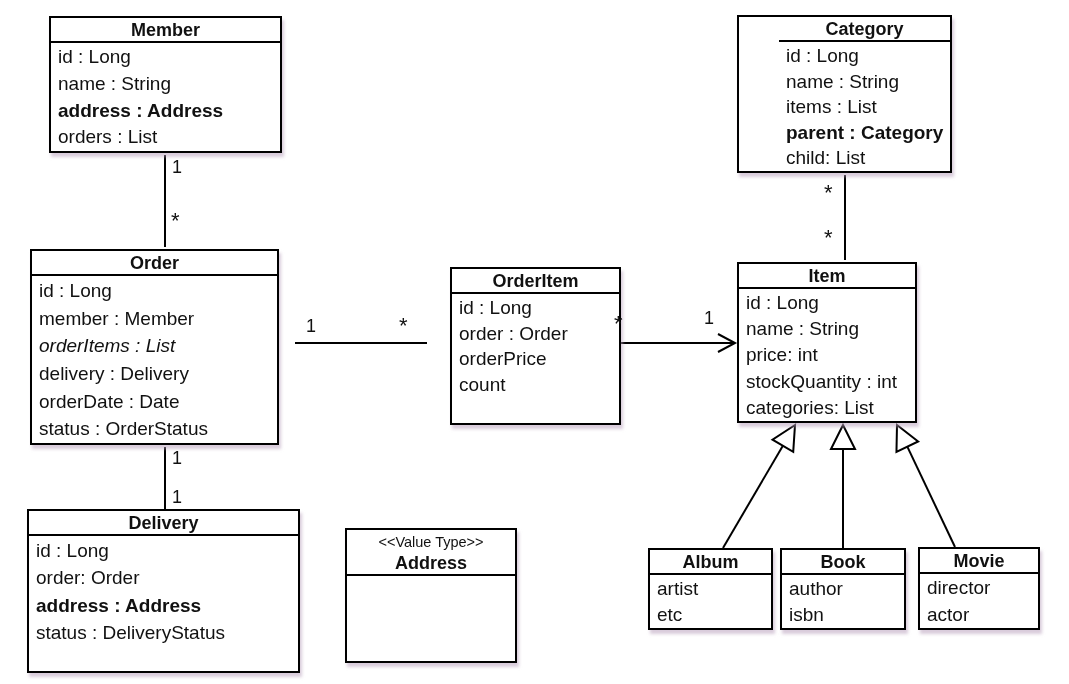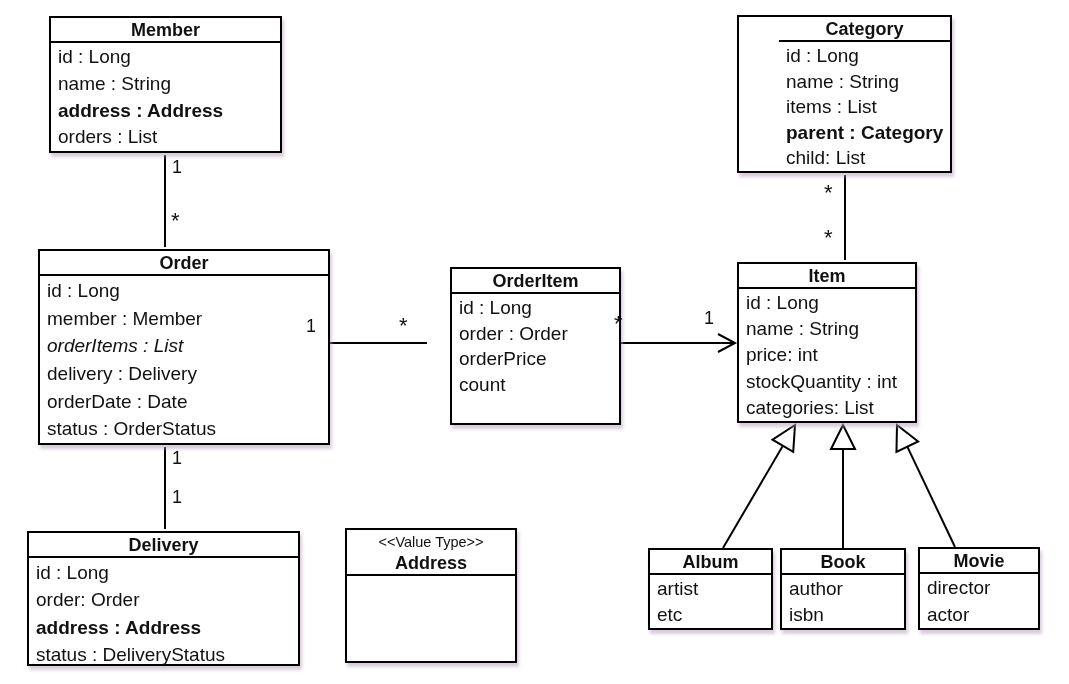--- a/index.html
+++ b/index.html
@@ -75,21 +75,21 @@
   <div id="box-layer">
       <div class="uml-class" style="left: 49px; top: 16px; width: 233px; height: 137px;">
         <div class="uml-title"><span>Member</span></div>
         <div class="uml-attrs">
           <span class="uml-attr" style="line-height: 26.75px;">id : Long</span>
           <span class="uml-attr" style="line-height: 26.75px;">name : String</span>
           <span class="uml-attr bold" style="line-height: 26.75px;">address : Address</span>
           <span class="uml-attr" style="line-height: 26.75px;">orders : List</span>
         </div>
       </div>
-      <div class="uml-class" style="left: 38px; top: 249px; width: 292px; height: 196px;">
+      <div class="uml-class" style="left: 30px; top: 249px; width: 249px; height: 196px;">
         <div class="uml-title"><span>Order</span></div>
         <div class="uml-attrs">
           <span class="uml-attr" style="line-height: 27.6667px;">id : Long</span>
           <span class="uml-attr" style="line-height: 27.6667px;">member : Member</span>
           <span class="uml-attr" style="line-height: 27.6667px; font-style: italic;">orderItems : List</span>
           <span class="uml-attr" style="line-height: 27.6667px;">delivery : Delivery</span>
           <span class="uml-attr" style="line-height: 27.6667px;">orderDate : Date</span>
           <span class="uml-attr" style="line-height: 27.6667px;">status : OrderStatus</span>
         </div>
       </div>
@@ -115,21 +115,21 @@
       <div class="uml-class" style="left: 737px; top: 15px; width: 215px; height: 158px; padding-left: 40px;">
         <div class="uml-title"><span>Category</span></div>
         <div class="uml-attrs">
           <span class="uml-attr" style="line-height: 25.6px;">id : Long</span>
           <span class="uml-attr" style="line-height: 25.6px;">name : String</span>
           <span class="uml-attr" style="line-height: 25.6px;">items : List</span>
           <span class="uml-attr" style="line-height: 25.6px; font-weight: bold;">parent : Category</span>
           <span class="uml-attr" style="line-height: 25.6px;">child: List</span>
         </div>
       </div>
-      <div class="uml-class" style="left: 27px; top: 531px; width: 273px; height: 135px;">
+      <div class="uml-class" style="left: 27px; top: 509px; width: 273px; height: 164px;">
         <div class="uml-title"><span>Delivery</span></div>
         <div class="uml-attrs">
           <span class="uml-attr" style="line-height: 27.25px;">id : Long</span>
           <span class="uml-attr" style="line-height: 27.25px;">order: Order</span>
           <span class="uml-attr bold" style="line-height: 27.25px;">address : Address</span>
           <span class="uml-attr" style="line-height: 27.25px;">status : DeliveryStatus</span>
         </div>
       </div>
       <div class="uml-class" style="left: 345px; top: 528px; width: 172px; height: 135px;">
         <div class="uml-title"><span class="uml-stereotype">&lt;&lt;Value Type&gt;&gt;</span><span>Address</span></div>

